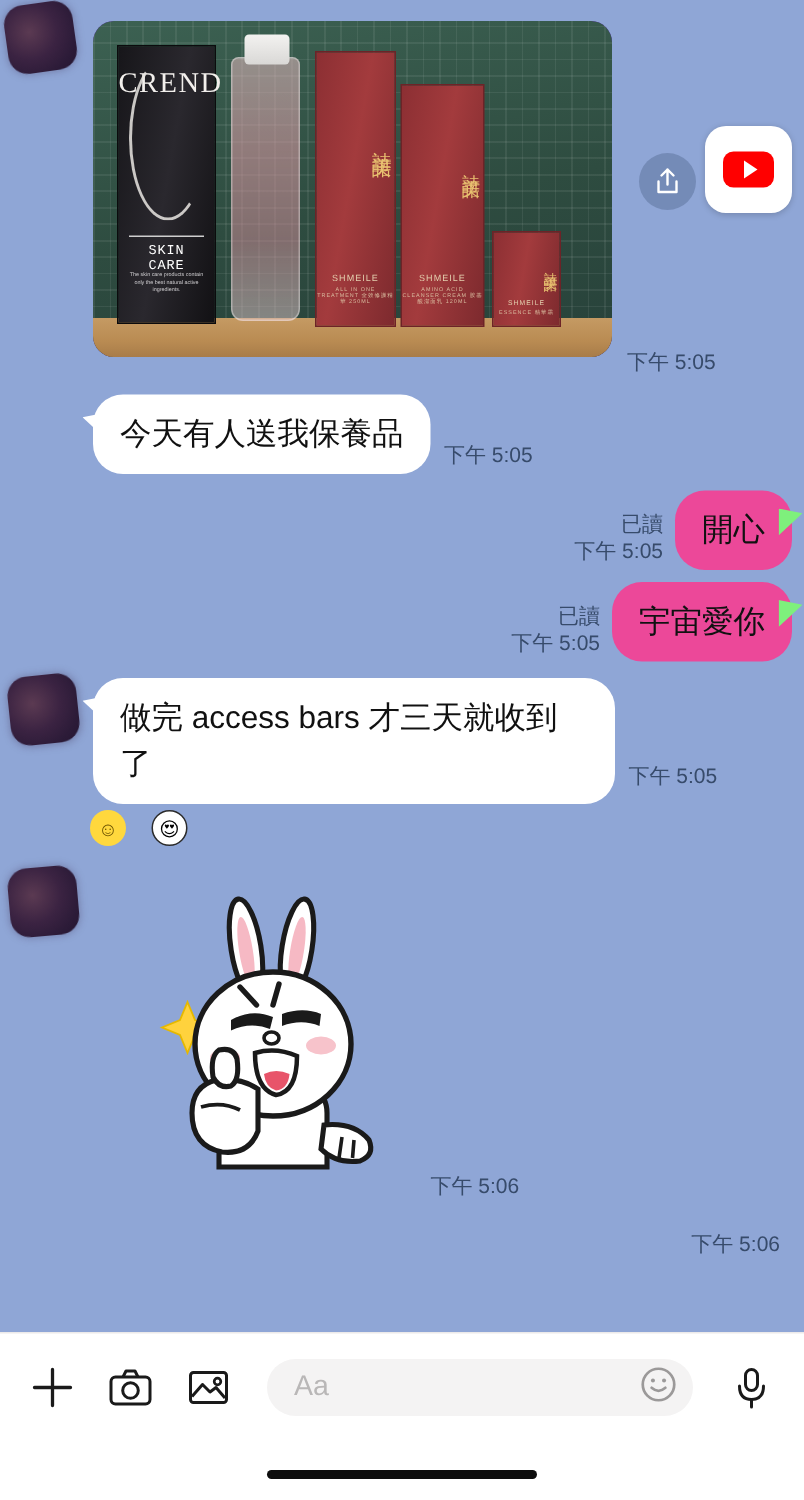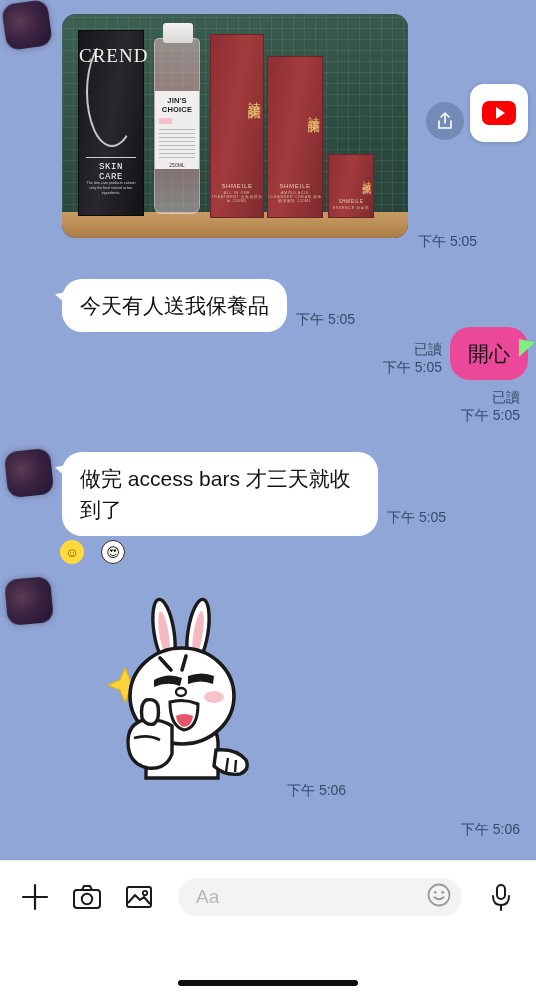--- a/index.html
+++ b/index.html
@@ -253,21 +253,21 @@
   .sticker {
     position: absolute;
     left: 88px; top: 592px;
     width: 190px; height: 200px;
   }
   .sticker svg { width: 100%; height: 100%; display: block; }
 
   
   .bottombar {
     position: absolute; left: 0; bottom: 0;
-    width: 536px; height: 140px;
+    width: 536px; height: 112px;
     background: #ffffff;
     border-top: 1px solid #eceaea;
   }
   .tools {
     position: absolute; left: 0; top: 0; right: 0; height: 72px;
     display: flex; align-items: center; padding: 0 16px; gap: 14px;
   }
   .icon-btn {
     width: 38px; height: 38px;
     display: flex; align-items: center; justify-content: center;
@@ -312,26 +312,20 @@
 
         <div class="box-black">
           <div class="brand">CREND</div>
           <div class="arc"></div>
           <div class="sub">SKIN CARE</div>
           <div class="fine">The skin care products contain only the best natural active ingredients.</div>
         </div>
 
         <div class="bottle">
           <div class="cap"></div>
-          <div class="label">
-            <div class="t">JIN'S CHOICE</div>
-            <div class="pinkbar"></div>
-            <div class="lines"></div>
-            <div class="ml">250ML</div>
-          </div>
         </div>
 
         <div class="box-red r1">
           <div class="cn">詩美諾</div>
           <div class="en">
             <span>SHMEILE</span>
             <small>ALL IN ONE TREATMENT 全效修護精華 250ML</small>
           </div>
         </div>
 
@@ -358,44 +352,45 @@
         <path d="M9 2 L9 12 M9 2 L5 6 M9 2 L13 6" stroke="#ffffff" stroke-width="1.6" fill="none" stroke-linecap="round" stroke-linejoin="round"></path>
         <path d="M3 10 L3 17 L15 17 L15 10" stroke="#ffffff" stroke-width="1.6" fill="none" stroke-linecap="round" stroke-linejoin="round"></path>
       </svg>
     </div>
     <div class="yt-icon">
       <div class="play"></div>
     </div>
 
     <div class="ts-float" style="left:418px; top:233px;">下午 5:05</div>
 
-    <div class="row in" style="top:263px;margin-top:16px;">
+    <div class="row in" style="top:263px;">
       <div class="bubble white">今天有人送我保養品</div>
       <div class="meta left">
         <span>下午 5:05</span>
       </div>
     </div>
 
     <div class="row out" style="top:327px;">
       <div class="bubble green">開心</div>
       <div class="meta right">
         <span class="read">已讀</span>
         <span>下午 5:05</span>
       </div>
     </div>
 
     <div class="row out" style="top:388px;">
+      <div class="bubble green">宇宙愛你</div>
       <div class="meta right">
         <span class="read">已讀</span>
         <span>下午 5:05</span>
       </div>
     </div>
 
     <div class="row in" style="top:452px;">
-      <div class="bubble white" style="width:316px;">做完 access bars 才三天就收到了</div>
+      <div class="bubble white" style="width:348px;">做完 access bars 才三天就收到了</div>
       <div class="meta left" style="padding-bottom:10px;">
         <span>下午 5:05</span>
       </div>
     </div>
 
     <div class="reactions">
       <div class="reaction smile">☺</div>
       <div class="reaction heart">😍</div>
     </div>
 

